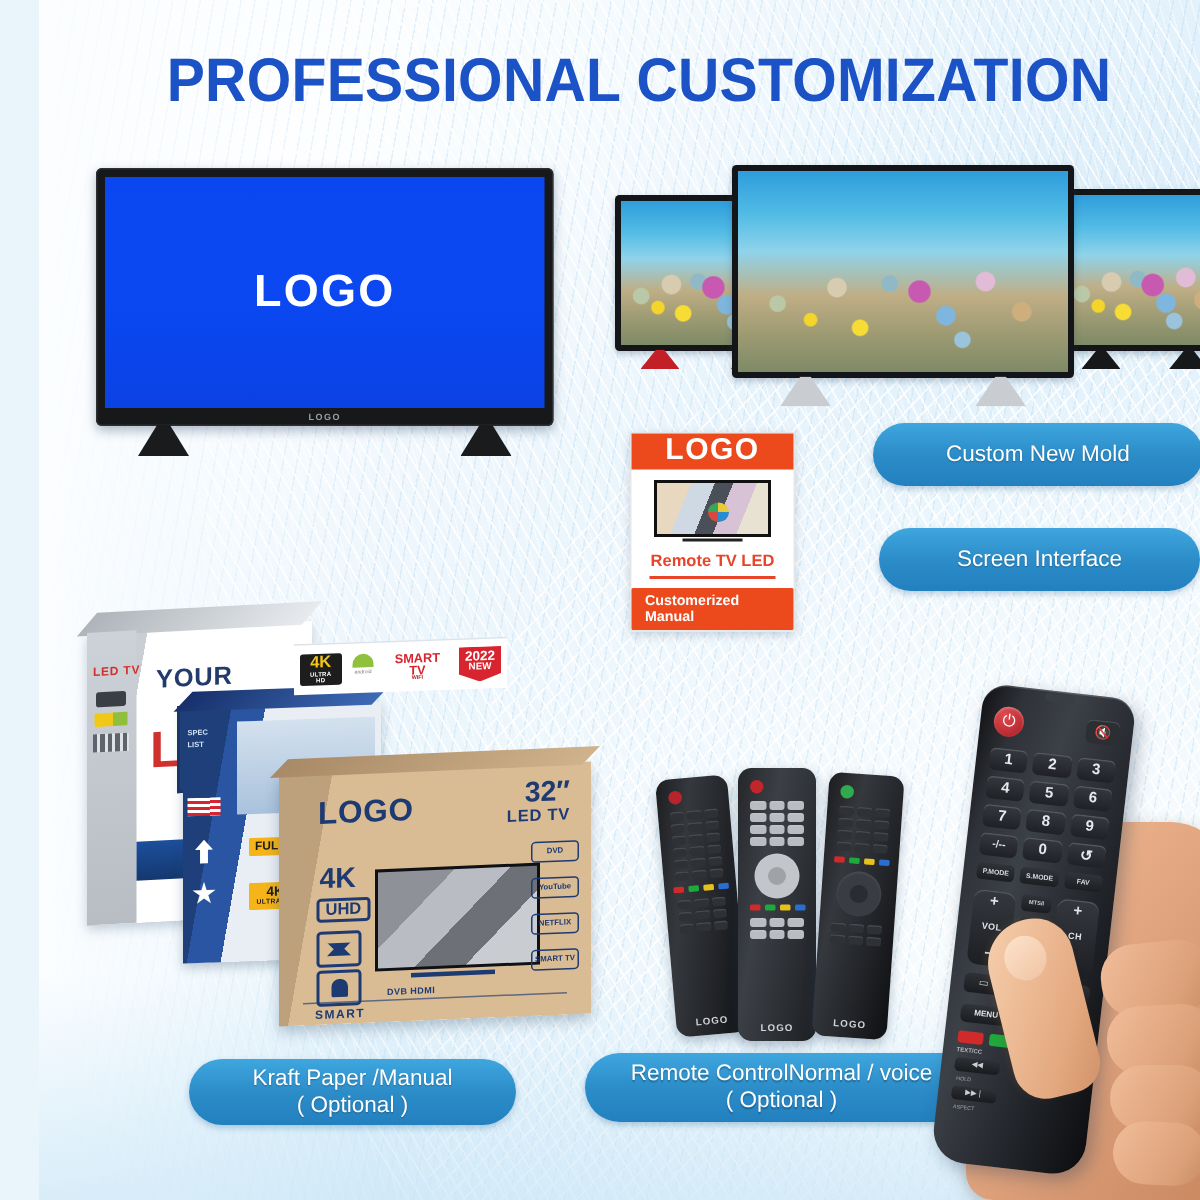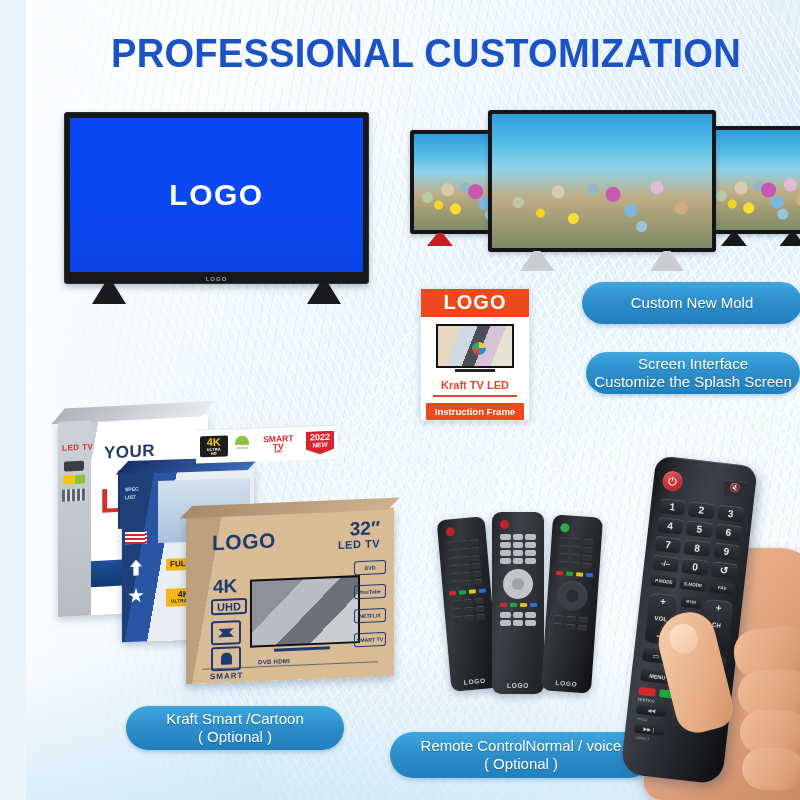--- a/index.html
+++ b/index.html
@@ -392,23 +392,23 @@
 
   <div class="manual">
     <div class="mhead">
       <span>LOGO</span>
     </div>
     <div class="mtv">
       <div class="mscr"></div>
       <div class="mdot"></div>
     </div>
     <div class="mtvfoot"></div>
-    <div class="msub">Kraft TV LED</div>
+    <div class="msub">Remote TV LED</div>
     <div class="mrule"></div>
-    <div class="mbar">Instruction Frame</div>
+    <div class="mbar">Customerized Manual</div>
   </div>
 
   <div class="box-white">
     <div class="wtop"></div>
     <div class="wside"></div>
     <div class="wlogo">LED TV</div>
     <div class="wbadge"></div>
     <div class="wbadge2"></div>
     <div class="wgrid"></div>
     <div class="your">YOUR</div>
@@ -651,27 +651,26 @@
     <div class="fing f4"></div>
   </div>
 
 
   <div class="pill" style="left:556px;top:282px;width:220px;height:42px;">
     <span>Custom New Mold</span>
   </div>
 
   <div class="pill" style="left:560px;top:352px;width:214px;height:42px;">
     <span>Screen Interface</span>
-    <span>Customize the Splash Screen</span>
   </div>
 
 
   <div class="pill" style="left:100px;top:706px;width:218px;height:44px;">
-    <span>Kraft Smart /Cartoon</span>
+    <span>Kraft Paper /Manual</span>
     <span>( Optional )</span>
   </div>
 
-  <div class="pill" style="left:364px;top:732px;width:262px;height:46px;">
+  <div class="pill" style="left:364px;top:702px;width:262px;height:46px;">
     <span>Remote ControlNormal / voice</span>
     <span>( Optional )</span>
   </div>
 
 </div>
 
 </body></html>

